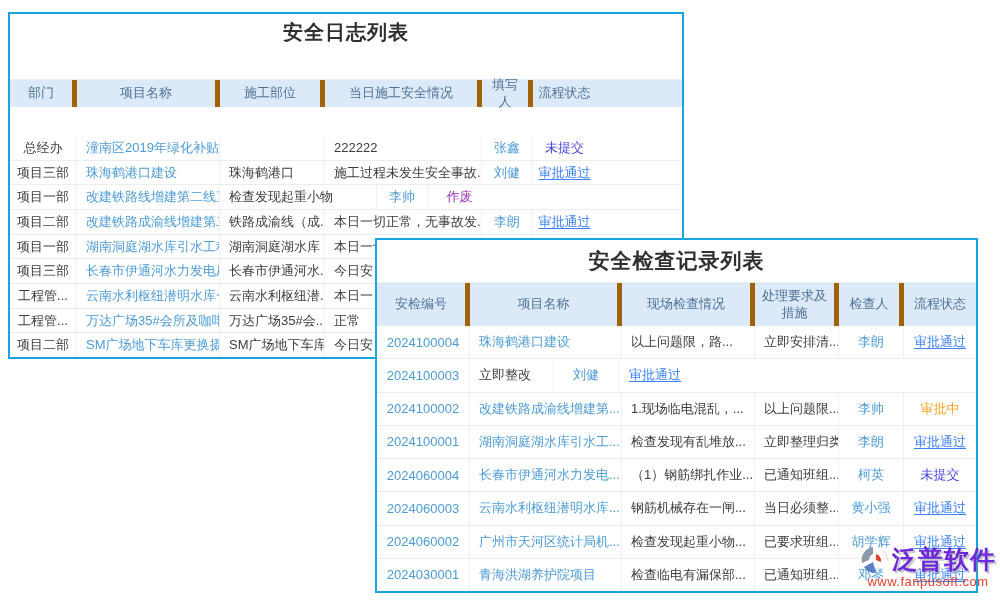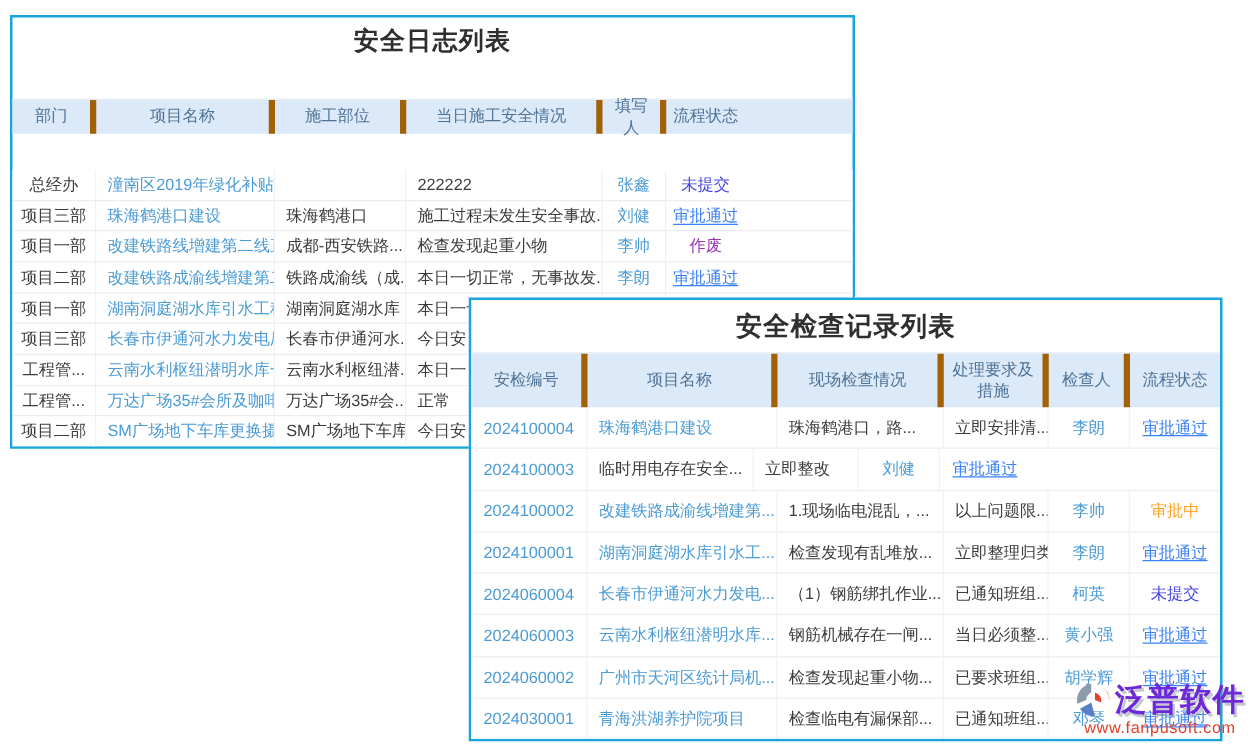--- a/index.html
+++ b/index.html
@@ -78,21 +78,20 @@
       <div class="td c1">项目三部</div>
       <div class="td c2 left link">珠海鹤港口建设</div>
       <div class="td c3 left">珠海鹤港口</div>
       <div class="td c4 left">施工过程未发生安全事故...</div>
       <div class="td c5 link">刘健</div>
       <div class="td c6 status" data-status="approved">审批通过</div>
     </div>
     <div class="tr">
       <div class="td c1">项目一部</div>
       <div class="td c2 left link">改建铁路线增建第二线直...</div>
-      <div class="td c3 left">成都-西安铁路...</div>
       <div class="td c4 left">检查发现起重小物</div>
       <div class="td c5 link">李帅</div>
       <div class="td c6 status" data-status="voided">作废</div>
     </div>
     <div class="tr">
       <div class="td c1">项目二部</div>
       <div class="td c2 left link">改建铁路成渝线增建第二...</div>
       <div class="td c3 left">铁路成渝线（成...</div>
       <div class="td c4 left">本日一切正常，无事故发...</div>
       <div class="td c5 link">李朗</div>
@@ -148,28 +147,27 @@
     <div class="th c2">项目名称</div>
     <div class="th c3">现场检查情况</div>
     <div class="th c4">处理要求及措施</div>
     <div class="th c5">检查人</div>
     <div class="th c6">流程状态</div>
   </div>
   <div class="tbody">
     <div class="tr">
       <div class="td c1 link">2024100004</div>
       <div class="td c2 left link">珠海鹤港口建设</div>
-      <div class="td c3 left">珠海鹤港口，路...</div>
+      <div class="td c3 left">以上问题限，路...</div>
       <div class="td c4 left">立即安排清...</div>
       <div class="td c5 link">李朗</div>
       <div class="td c6 status" data-status="approved">审批通过</div>
     </div>
     <div class="tr">
       <div class="td c1 link">2024100003</div>
-      <div class="td c3 left">临时用电存在安全...</div>
       <div class="td c4 left">立即整改</div>
       <div class="td c5 link">刘健</div>
       <div class="td c6 status" data-status="approved">审批通过</div>
     </div>
     <div class="tr">
       <div class="td c1 link">2024100002</div>
       <div class="td c2 left link">改建铁路成渝线增建第...</div>
       <div class="td c3 left">1.现场临电混乱，...</div>
       <div class="td c4 left">以上问题限...</div>
       <div class="td c5 link">李帅</div>

